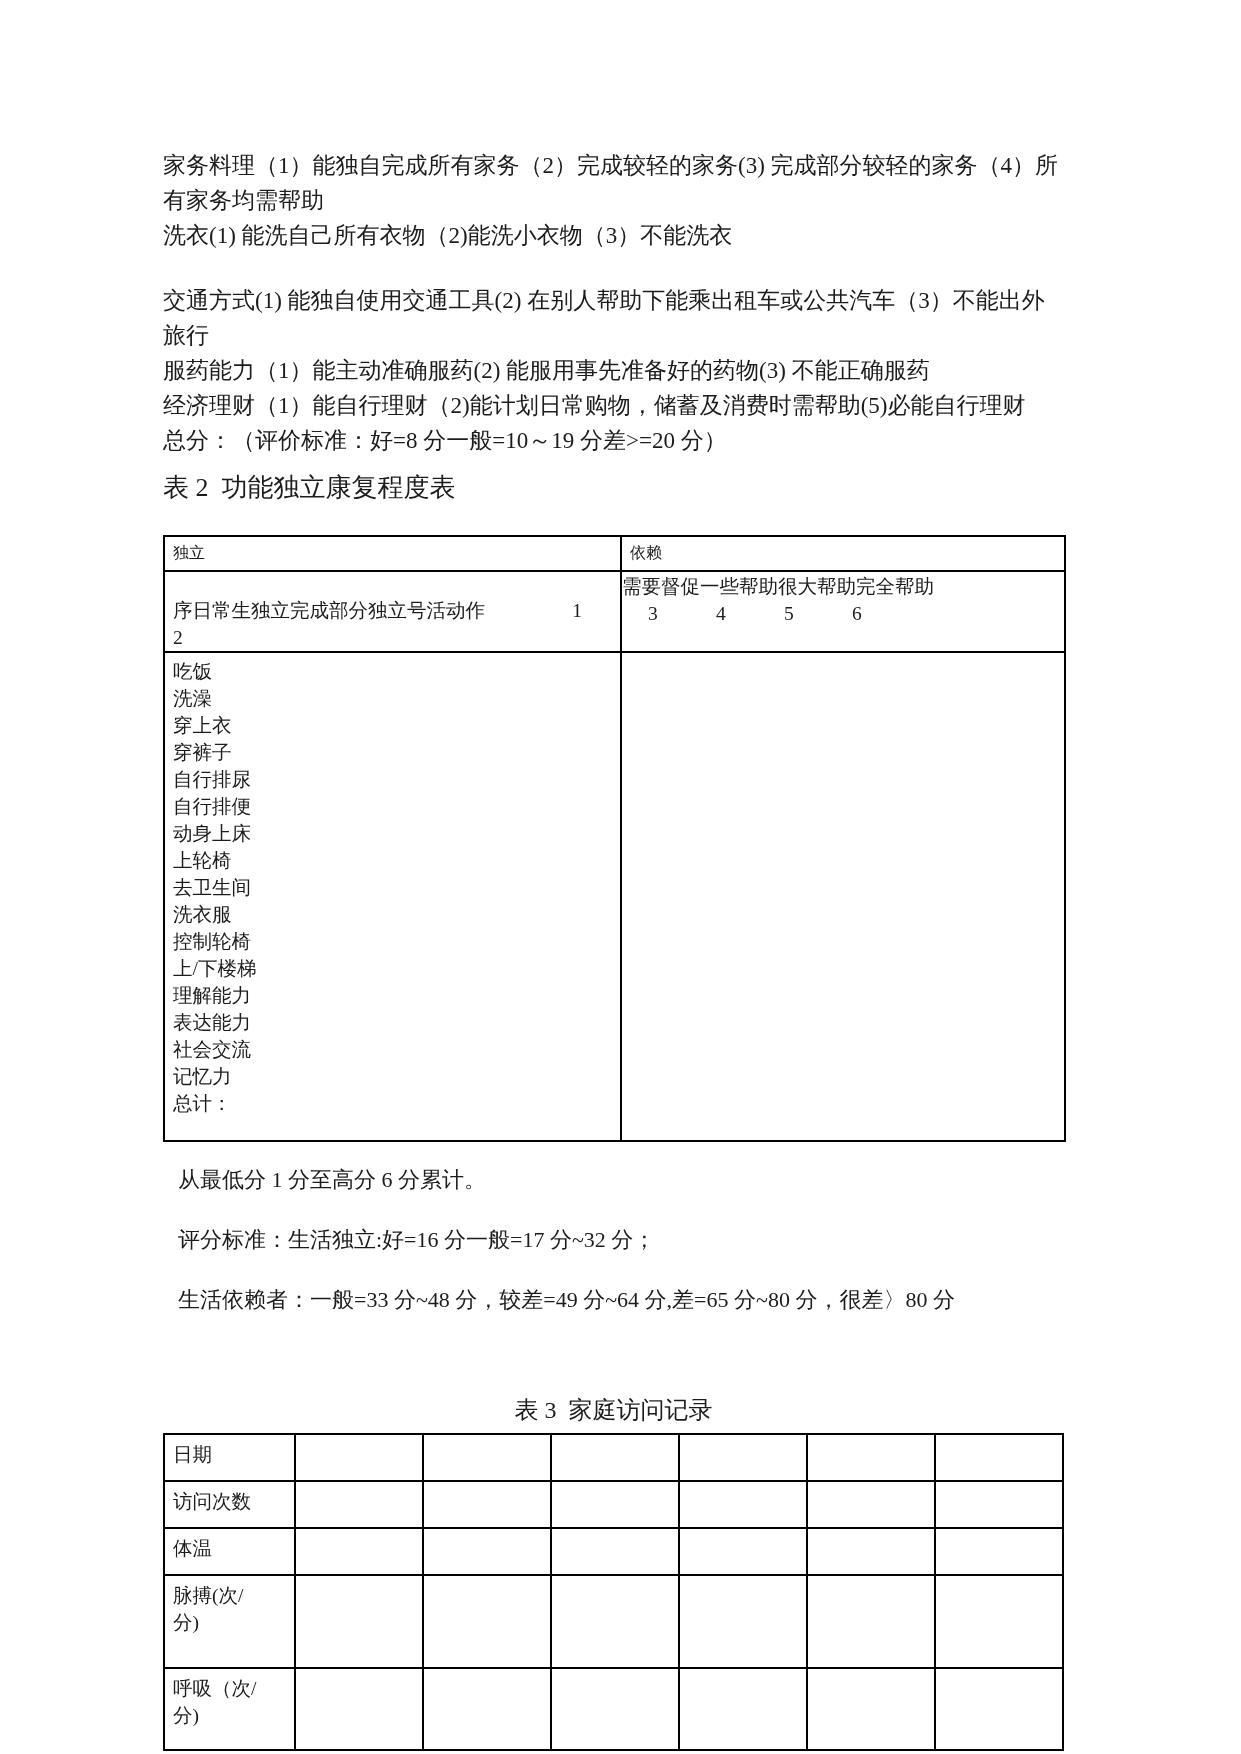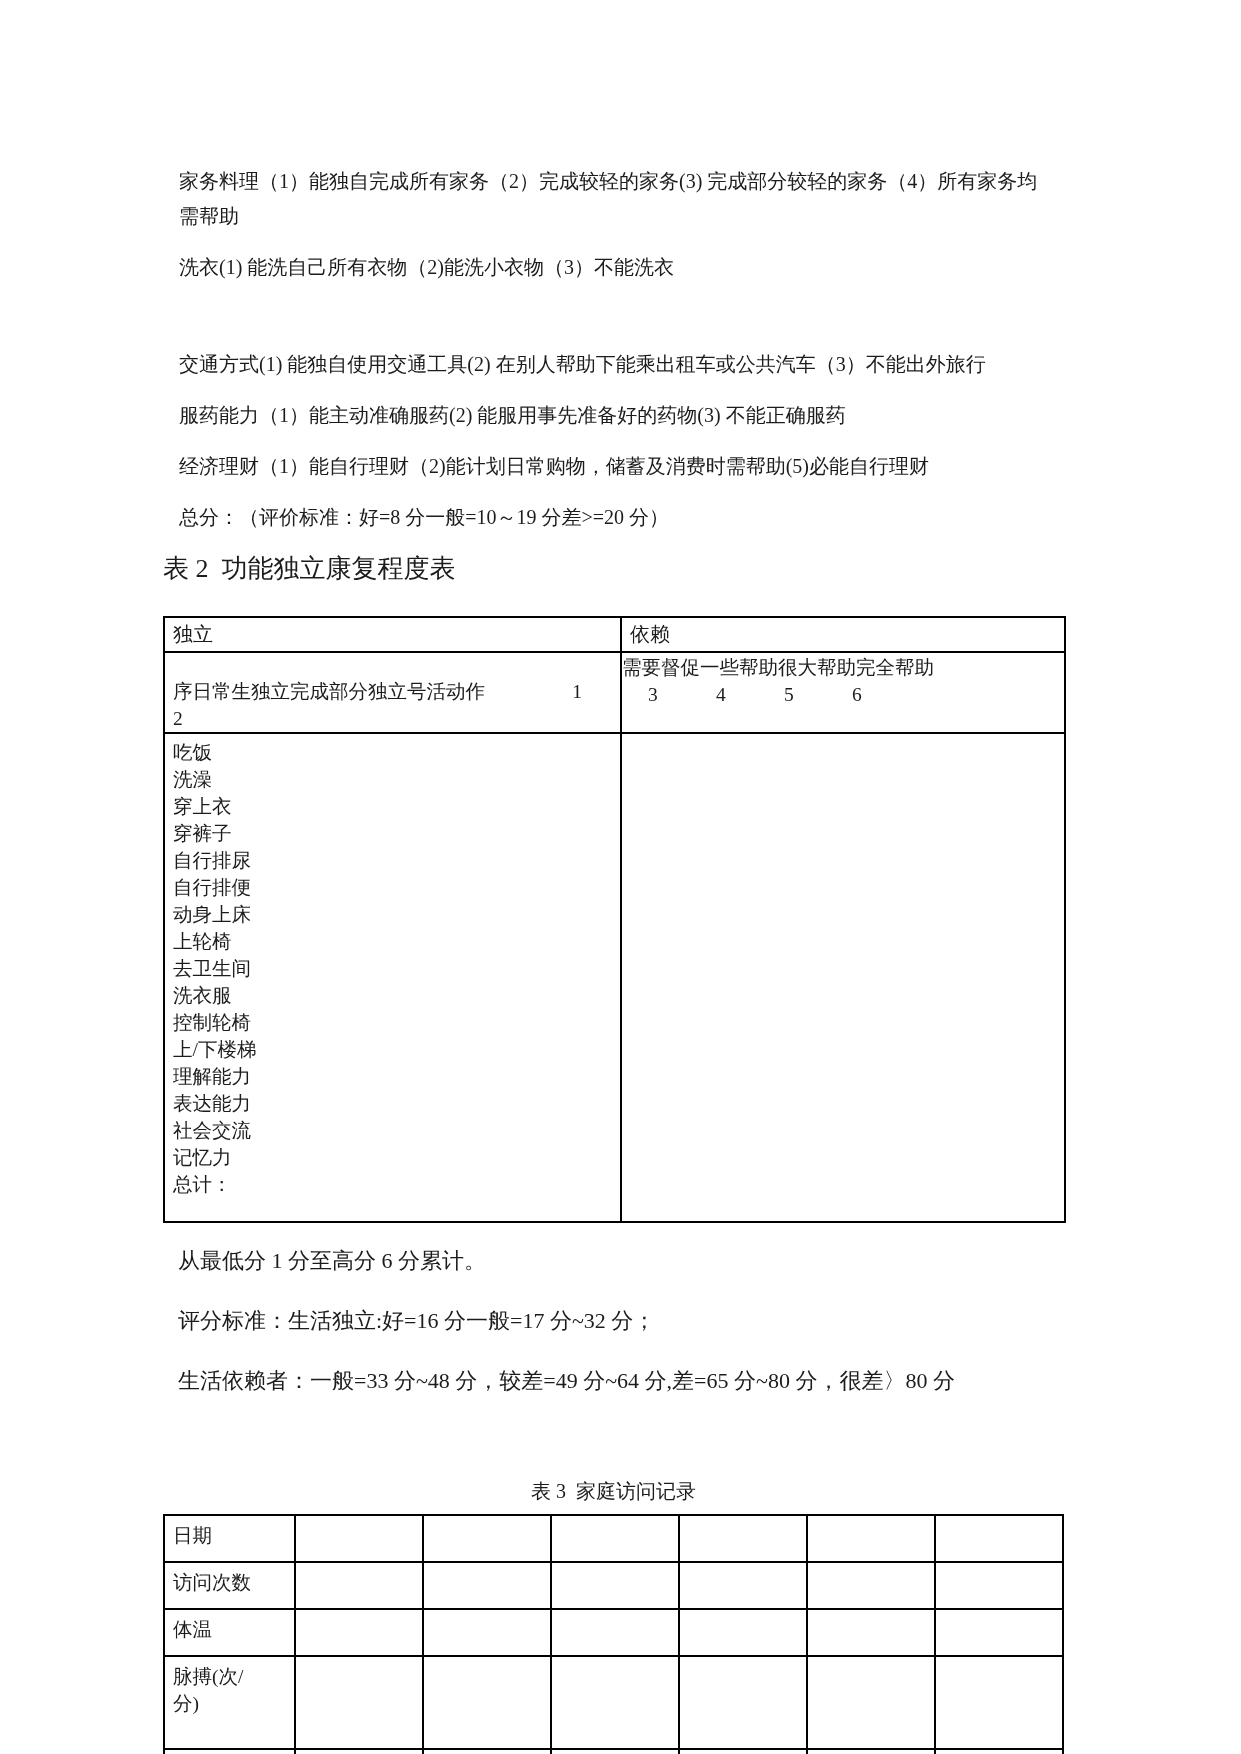--- a/index.html
+++ b/index.html
@@ -3,45 +3,45 @@
 <meta charset="utf-8">
 <style>
   html,body{margin:0;padding:0;}
   body{
     width:1241px;height:1754px;background:#ffffff;color:#1c1c1c;
     font-family:"Liberation Serif","DejaVu Serif",serif;
     -webkit-font-smoothing:antialiased;
   }
   .page{position:relative;width:1241px;height:1754px;background:#fff;overflow:hidden;}
   .content{position:absolute;left:163px;top:148px;width:901px;}
-  .para{font-size:20px;line-height:35px;margin:16px;white-space:pre-wrap;}
+  .para{font-size:23px;line-height:35px;margin:0;white-space:pre-wrap;}
   .spacer{height:30px;}
   .tbl-caption{font-size:26px;line-height:35px;margin:12px 0 30px 0;white-space:pre-wrap;}
 
   
   table{border-collapse:collapse;table-layout:fixed;}
   .t2{width:901px;}
   .t2 td{border:2px solid #000;vertical-align:top;padding:0;}
   .t2 .col-l{width:457px;}
   .t2 .col-r{width:444px;}
-  .t2-h1 td{height:32px;font-size:20px;line-height:30px;padding:1px 8px 0 8px;}
+  .t2-h1 td{height:32px;font-size:16px;line-height:30px;padding:1px 8px 0 8px;}
   .t2-h2 td{height:55px;font-size:19.5px;line-height:27px;padding:1px 0 0 0;}
   .t2-h2 .l1{display:flex;justify-content:space-between;padding:0 38px 0 8px;margin-top:24px;}
   .t2-h2 .l2{padding-left:8px;}
   .t2-h2 .scores{display:flex;padding-left:26px;}
   .t2-h2 .scores span{width:68px;}
   .t2-h2 .r1{padding-left:0;white-space:nowrap;}
   .t2-body td{height:487px;}
   .acts{padding:5px 0 0 8px;font-size:19.5px;line-height:27px;}
 
   .note{font-size:22px;line-height:45px;margin:15px;white-space:pre-wrap;}
   .notes{margin-top:10px;}
 
   
-  .t3-caption{font-size:20px;line-height:30px;margin:73px 0 0 0;text-align:center;white-space:pre-wrap;}
+  .t3-caption{font-size:24px;line-height:30px;margin:73px 0 0 0;text-align:center;white-space:pre-wrap;}
   .patient-line{font-size:19.5px;line-height:32px;margin:10px 0 0 0;white-space:pre-wrap;}
   .t3{width:901px;margin-top:8px;}
   .t3 td{border:2px solid #000;vertical-align:top;font-size:19.5px;line-height:27px;padding:6px 11px 0 8px;}
   .t3 .lblcol{width:131px;}
   .t3 .datacol{width:128px;}
   .t3-label{white-space:pre-line;}
   .r-s{height:47px;}
   .r-d1{height:93px;}
   .r-d2{height:82px;}
 </style>

